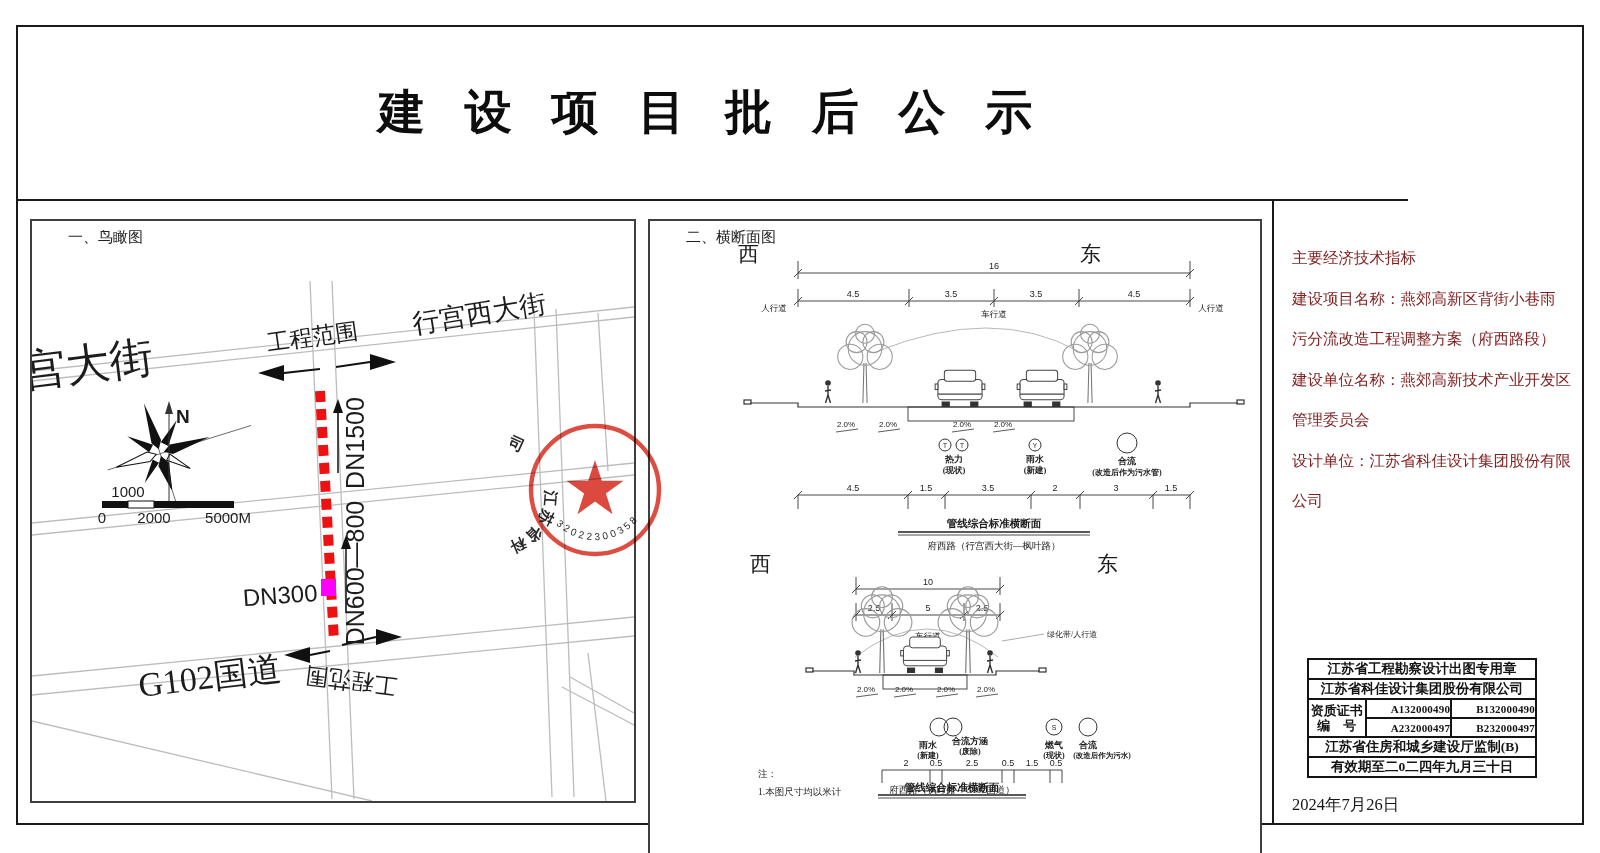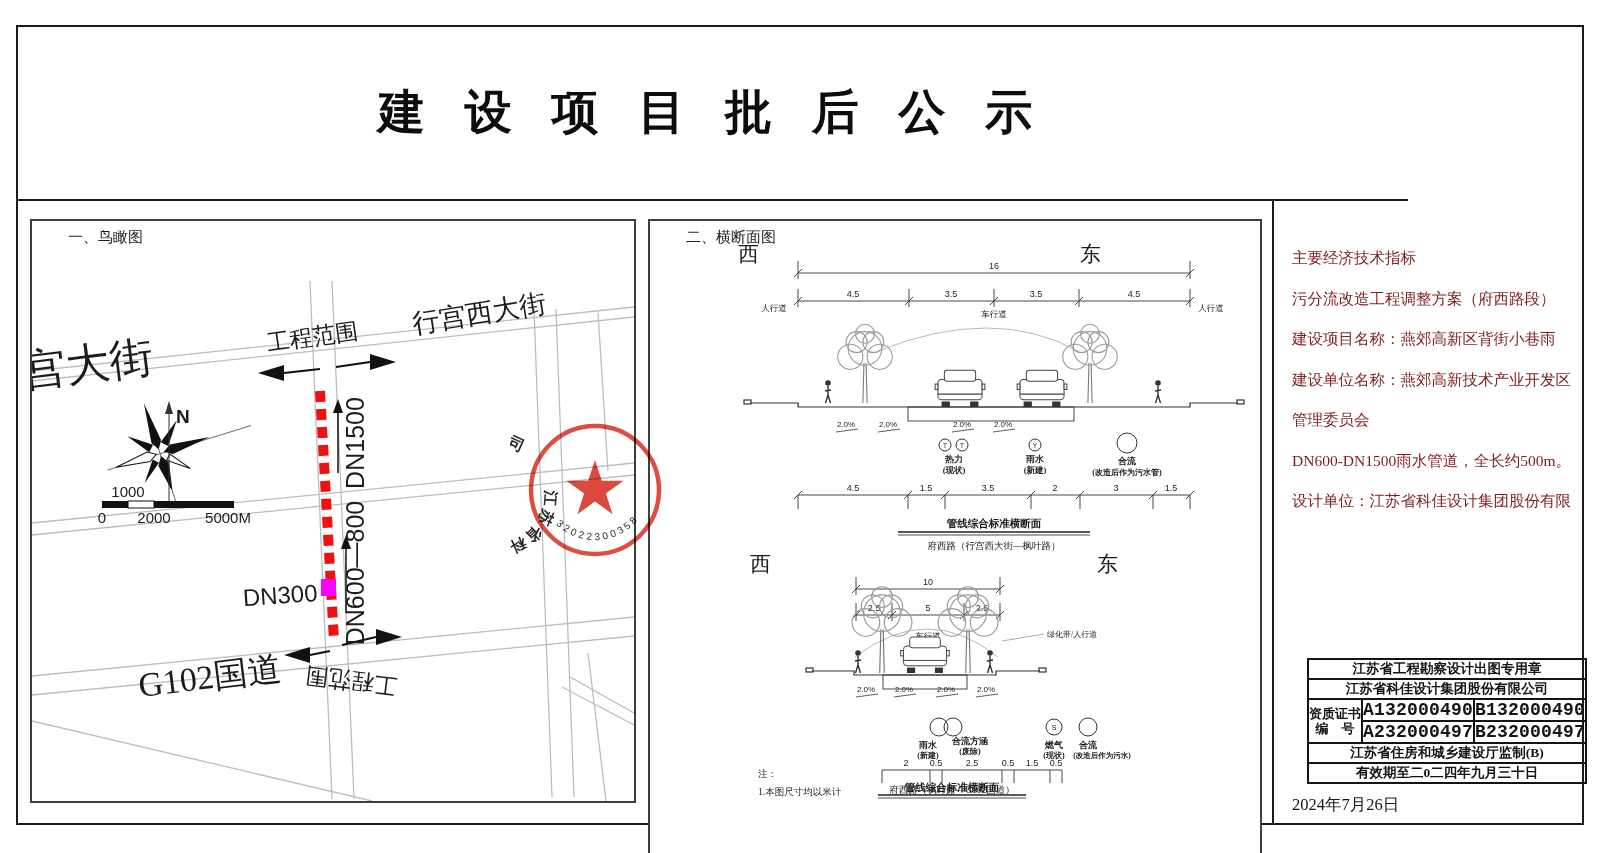--- a/index.html
+++ b/index.html
@@ -13,21 +13,21 @@
   #panel-map{left:30px;top:219px;width:606px;height:584px;}
   #panel-cs{left:648px;top:219px;width:614px;height:672px;}
   .panel-h{position:absolute;left:12px;top:7px;font-size:15px;color:#222;z-index:3;margin-left:24px;}
   .vline{position:absolute;left:1272px;top:201px;height:624px;width:0;border-left:2px solid #1a1a1a;}
   .info{position:absolute;left:1292px;top:238px;width:292px;}
   .info .ln{font-size:15.5px;line-height:40.5px;white-space:nowrap;color:#7f1d1d;}
   table.stamp{position:absolute;left:1307px;top:658px;width:230px;border-collapse:collapse;
               font-weight:bold;color:#141414;}
   table.stamp td{border:2px solid #141414;text-align:center;padding:0;height:17px;
                  font-size:13.5px;font-family:"Liberation Serif",serif;white-space:nowrap;}
-  table.stamp td.code{font-family:Liberation Mono, monospace;font-size:18px;letter-spacing:.2px;}
+  table.stamp td.code{font-family:Liberation Serif, serif;font-size:11px;letter-spacing:.2px;padding-left:24px;}
   table.stamp td.lbl{font-size:13px;line-height:15px;width:74px;}
   .date{position:absolute;left:1292px;top:794px;width:248px;font-size:16.5px;color:#161616;}
   svg text{font-family:"Liberation Sans","DejaVu Sans",sans-serif;fill:#1c1c1c;}
   svg text.cjk{font-family:"Liberation Serif","DejaVu Serif",serif;}
   .seal-wrap{position:absolute;left:510px;top:405px;width:170px;height:170px;z-index:5;mix-blend-mode:multiply;}
 </style>
 </head>
 <body>
 
 <div id="page">
@@ -326,26 +326,26 @@
       <text font-size="10" fill="#d93a2e" letter-spacing="3" opacity="0.95">
         <textPath href="#sealNumPath" startOffset="6%">32022300358474</textPath>
       </text>
     </svg>
   </div>
 
   <div class="vline"></div>
 
   <div class="info">
     <div class="ln">主要经济技术指标</div>
+    <div class="ln">建设项目名称：燕郊高新区背街小巷雨</div>
     <div class="ln">污分流改造工程调整方案（府西路段）</div>
-    <div class="ln">建设项目名称：燕郊高新区背街小巷雨</div>
     <div class="ln">建设单位名称：燕郊高新技术产业开发区</div>
     <div class="ln">管理委员会</div>
-    <div class="ln">DN600-DN1500雨水管道，全长约500m。</div>
     <div class="ln">设计单位：江苏省科佳设计集团股份有限</div>
+    <div class="ln">公司</div>
   </div>
 
   <table class="stamp">
     <tbody>
         <tr>
           <td colspan="3">江苏省工程勘察设计出图专用章</td>
         </tr>
     <tr>
           <td colspan="3">江苏省科佳设计集团股份有限公司</td>
         </tr>

